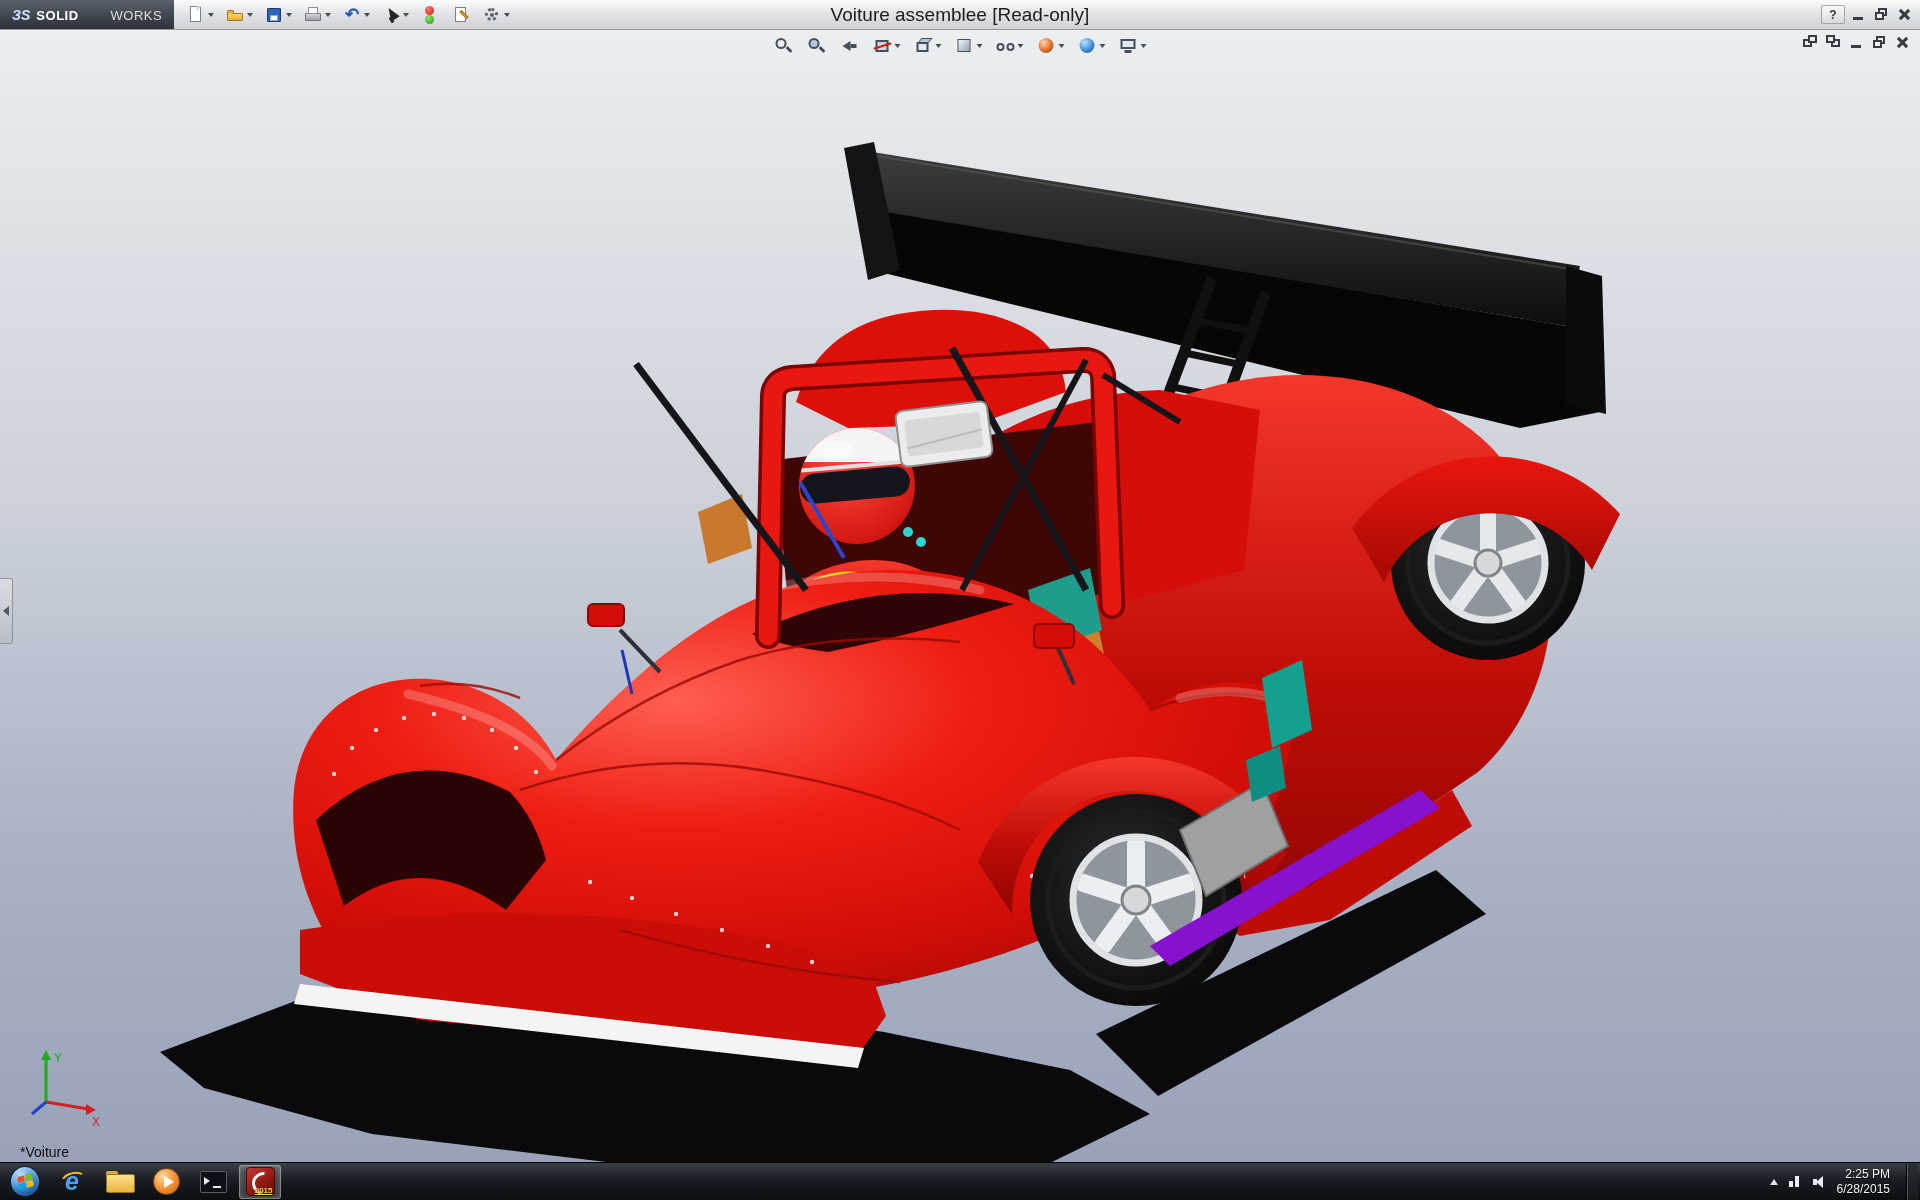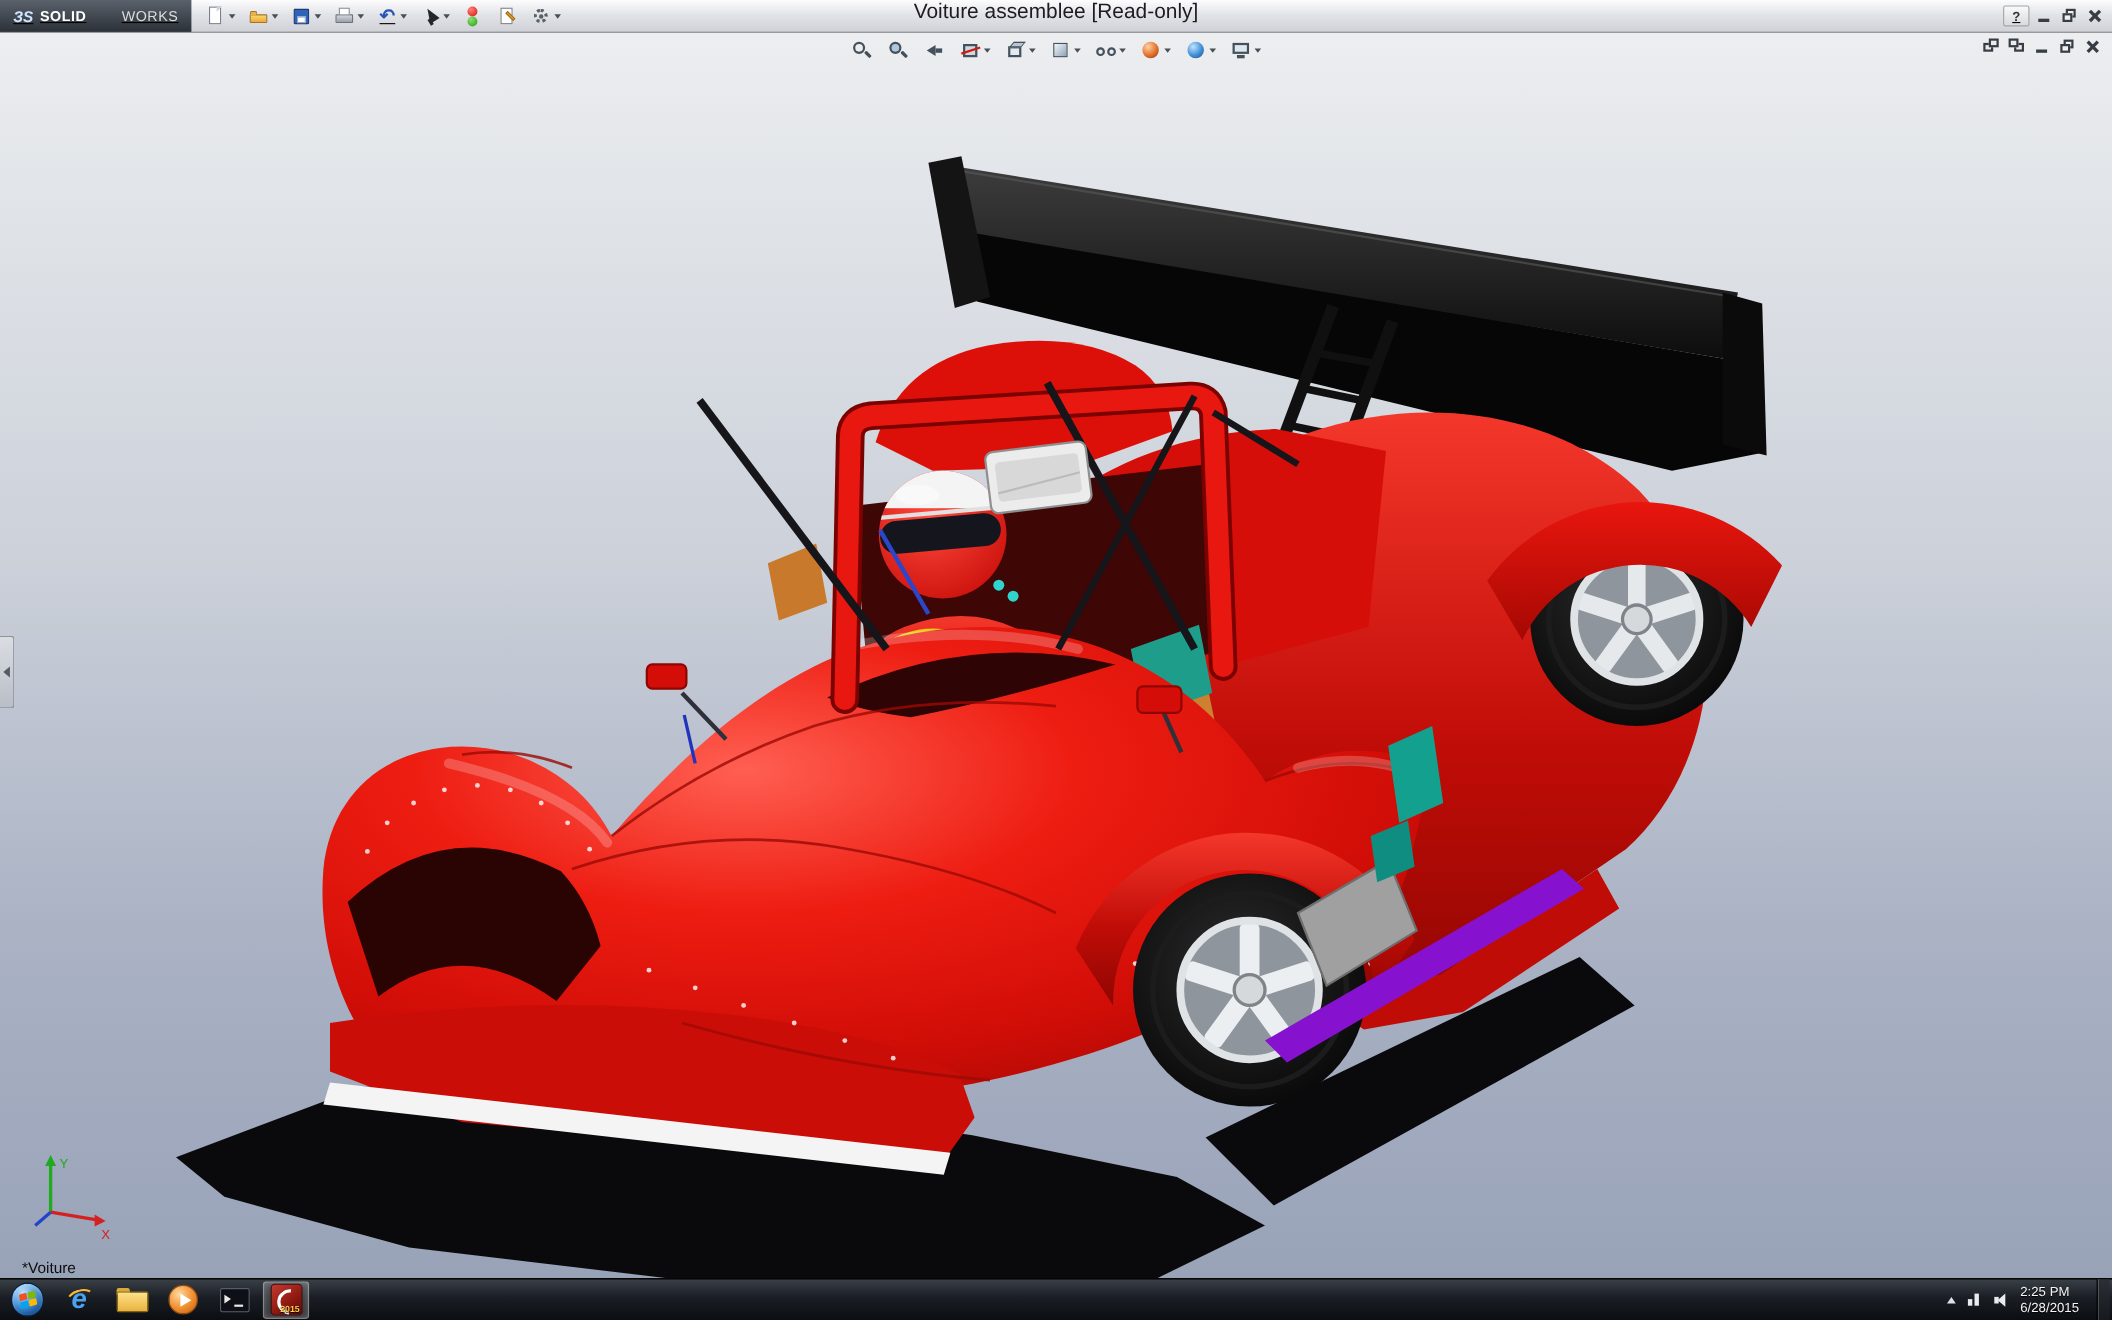--- a/index.html
+++ b/index.html
@@ -1,21 +1,21 @@
 <!DOCTYPE html>
 <html><head>
 <meta charset="utf-8">
 <style>
   html,body{margin:0;padding:0;background:#000;}
   *{box-sizing:border-box;}
   .screen{position:relative;width:1920px;height:1200px;overflow:hidden;font-family:"Liberation Sans","DejaVu Sans",sans-serif;user-select:none;}
 
   
-  .titlebar{position:relative;height:30px;display:flex;
-    background:linear-gradient(#fdfdfe,#e3e4e8 45%,#cfd1d7);border-bottom:1px solid #96989e;text-decoration:underline;}
+  .titlebar{position:relative;height:30px;display:flex;align-items:center;
+    background:linear-gradient(#fdfdfe,#e3e4e8 45%,#cfd1d7);border-bottom:1px solid #96989e;}
   .brand-chip{height:100%;display:flex;align-items:center;gap:6px;padding:0 12px;
     background:linear-gradient(#5a616b,#2c3138);color:#fff;}
   .ds-logo{font-weight:bold;font-style:italic;font-size:14px;color:#cfe3ff;}
   .brand-bold{font-weight:bold;font-size:13px;letter-spacing:.5px;}
   .brand-light{font-weight:normal;font-size:13px;letter-spacing:.5px;color:#dcdcdc;margin-left:32px;}
   .tb-group{display:flex;align-items:center;gap:3px;margin-left:8px;}
   .tb-btn{display:inline-flex;align-items:center;height:26px;padding:2px 3px;border:1px solid transparent;
     border-radius:2px;background:transparent;cursor:default;}
   .caret{width:0;height:0;border-left:3.5px solid transparent;border-right:3.5px solid transparent;
     border-top:4px solid #4a4f57;margin-left:2px;}
@@ -107,30 +107,30 @@
   .tb-wmp{width:27px;height:27px;border-radius:50%;position:relative;border:1px solid #8f4a10;
     background:radial-gradient(circle at 35% 30%,#ffd9a0,#f29334 50%,#c25d0c);}
   .tb-wmp::before{content:"";position:absolute;left:10px;top:7px;border-top:6px solid transparent;border-bottom:6px solid transparent;border-left:10px solid #fff;}
   .tb-cmd{width:27px;height:22px;background:#0d1016;border:1px solid #585e66;border-radius:2px;position:relative;}
   .tb-cmd::before{content:"";position:absolute;left:3px;top:5px;border-top:4px solid transparent;border-bottom:4px solid transparent;border-left:6px solid #e8e8e8;}
   .tb-cmd::after{content:"";position:absolute;left:12px;bottom:4px;width:8px;height:2px;background:#e8e8e8;}
   .tb-sw{width:29px;height:29px;border-radius:4px;position:relative;border:1px solid #4a0a06;
     background:linear-gradient(145deg,#c23a30,#8c1810 60%,#5f0c08);}
   .tb-sw::before{content:"";position:absolute;left:5px;top:4px;width:17px;height:17px;border:3px solid #fff;
     border-right-color:transparent;border-bottom-color:transparent;border-radius:50%;transform:rotate(-40deg);}
-  .sw-badge{position:absolute;right:1px;bottom:0;font-size:8px;font-weight:bold;color:#ffd24a;text-shadow:0 1px 1px #000;}
+  .sw-badge{position:absolute;right:1px;bottom:0;font-size:8px;font-weight:bold;color:#ffd24a;text-shadow:0 1px 1px #000;text-decoration:underline;}
   .tray{margin-left:auto;display:flex;align-items:center;gap:10px;padding-right:2px;}
   .tray-chevron{width:0;height:0;border-left:4px solid transparent;border-right:4px solid transparent;border-bottom:6px solid #dfe3e8;}
   .tray-net{position:relative;width:15px;height:13px;}
   .tray-net::before{content:"";position:absolute;left:1px;bottom:1px;width:4px;height:6px;background:#e8ecf0;}
   .tray-net::after{content:"";position:absolute;left:7px;bottom:1px;width:4px;height:11px;background:#e8ecf0;}
   .tray-vol{position:relative;width:14px;height:13px;}
   .tray-vol::before{content:"";position:absolute;left:0;top:4px;width:4px;height:6px;background:#e8ecf0;}
   .tray-vol::after{content:"";position:absolute;left:3px;top:1px;border-top:6px solid transparent;border-bottom:6px solid transparent;border-right:7px solid #e8ecf0;}
-  .clock{text-align:left;color:#f4f4f4;font-size:12px;line-height:15px;text-shadow:0 1px 1px #000;white-space:nowrap;}
+  .clock{text-align:right;color:#f4f4f4;font-size:12px;line-height:15px;text-shadow:0 1px 1px #000;white-space:nowrap;}
   .show-desktop{width:12px;height:38px;margin-left:6px;border-left:1px solid #000;box-shadow:inset 1px 0 0 rgba(255,255,255,.25);
     background:linear-gradient(#2b3036,#15181c);}
 </style>
 </head>
 <body>
 
 <div class="screen">
 
   <div class="titlebar">
     <div class="brand-chip">

